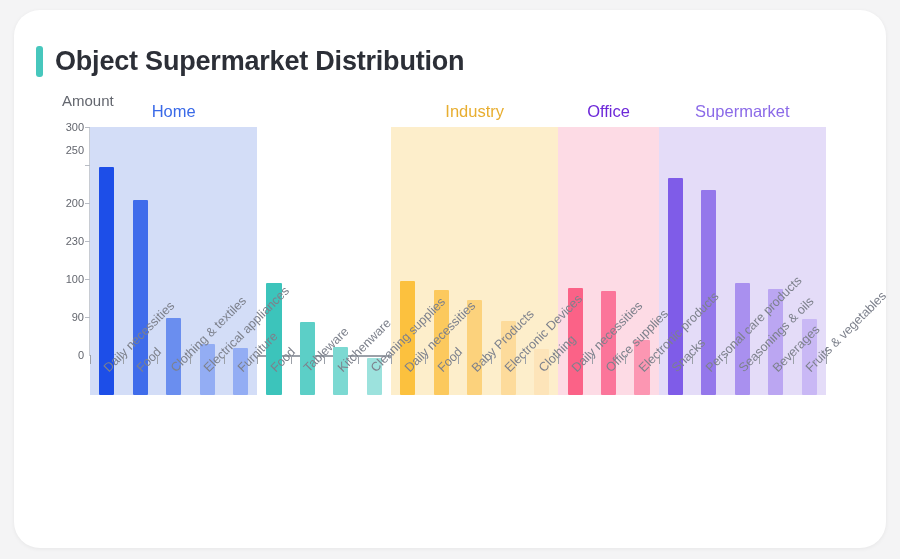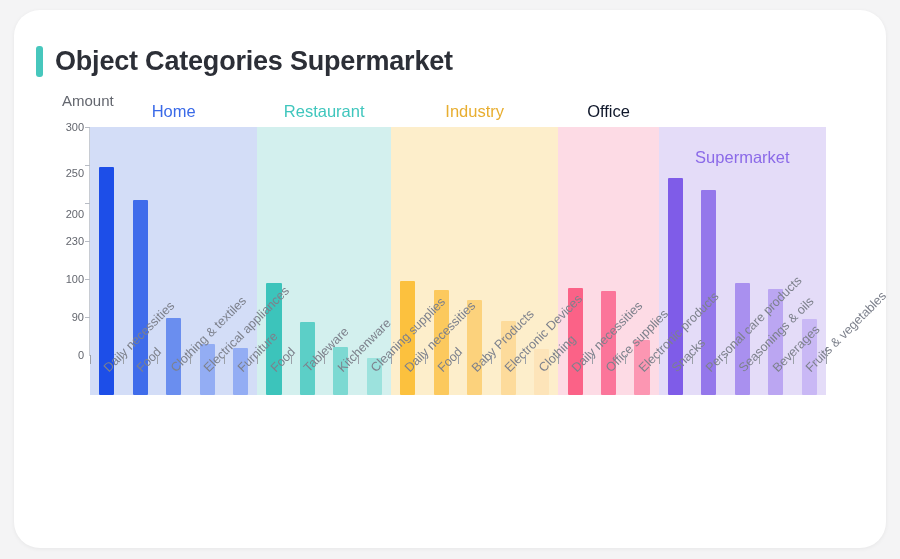--- a/index.html
+++ b/index.html
@@ -125,54 +125,51 @@
     transform: rotate(-45deg);
   }
 </style>
 </head>
 <body>
 
 <div id="card">
 
   <div id="title-row">
     <div id="title-accent"></div>
-    <div id="chart-title">Object Categories Supermarket</div>
+    <div id="chart-title">Object Supermarket Distribution</div>
   </div>
 
   <div id="axis-unit">Amount</div>
 
   <div id="ylabels">
       <div class="ylab" style="top: 0px;">300</div>
-      <div class="ylab" style="top: 46px;">250</div>
-      <div class="ylab" style="top: 87px;">200</div>
+      <div class="ylab" style="top: 23px;">250</div>
+      <div class="ylab" style="top: 76px;">200</div>
       <div class="ylab" style="top: 114px;">230</div>
       <div class="ylab" style="top: 152px; margin-left: 24px;">100</div>
       <div class="ylab" style="top: 190px;">90</div>
       <div class="ylab" style="top: 228px;">0</div>
     </div>
   <div id="axis-left"></div>
   <div id="baseline"></div>
   <div id="axis-cap-right"></div>
 
   <div id="plot">
     <div id="bands">
         <div class="band" style="left: 0px; width: 167.273px; background: rgb(211, 221, 247);">
           <div class="band-label" style="color: rgb(58, 106, 232);">Home</div>
         </div>
-        <div class="band" style="left: 167.273px; width: 133.818px; background: rgb(211, 240, 238);">
-          <div class="band-label" style="color: rgb(63, 198, 189);">Restaurant</div>
-        </div>
         <div class="band" style="left: 301.091px; width: 167.273px; background: rgb(253, 238, 203);">
           <div class="band-label" style="color: rgb(232, 174, 48); text-align: center;">Industry</div>
         </div>
         <div class="band" style="left: 468.364px; width: 100.364px; background: rgb(253, 219, 229);">
-          <div class="band-label" style="color: #0f172a;">Office</div>
+          <div class="band-label" style="color: #6d28d9;">Office</div>
         </div>
         <div class="band" style="left: 568.727px; width: 167.273px; background: rgb(228, 220, 248);">
-          <div class="band-label" style="color: rgb(139, 106, 232); margin-top: 46px;">Supermarket</div>
+          <div class="band-label" style="color: rgb(139, 106, 232);">Supermarket</div>
         </div>
       </div>
     <div id="gridticks">
         <div class="gtick" style="top: 0px;"></div>
         <div class="gtick" style="top: 38px;"></div>
         <div class="gtick" style="top: 76px;"></div>
         <div class="gtick" style="top: 114px;"></div>
         <div class="gtick" style="top: 152px;"></div>
         <div class="gtick" style="top: 190px;"></div>
       </div>

